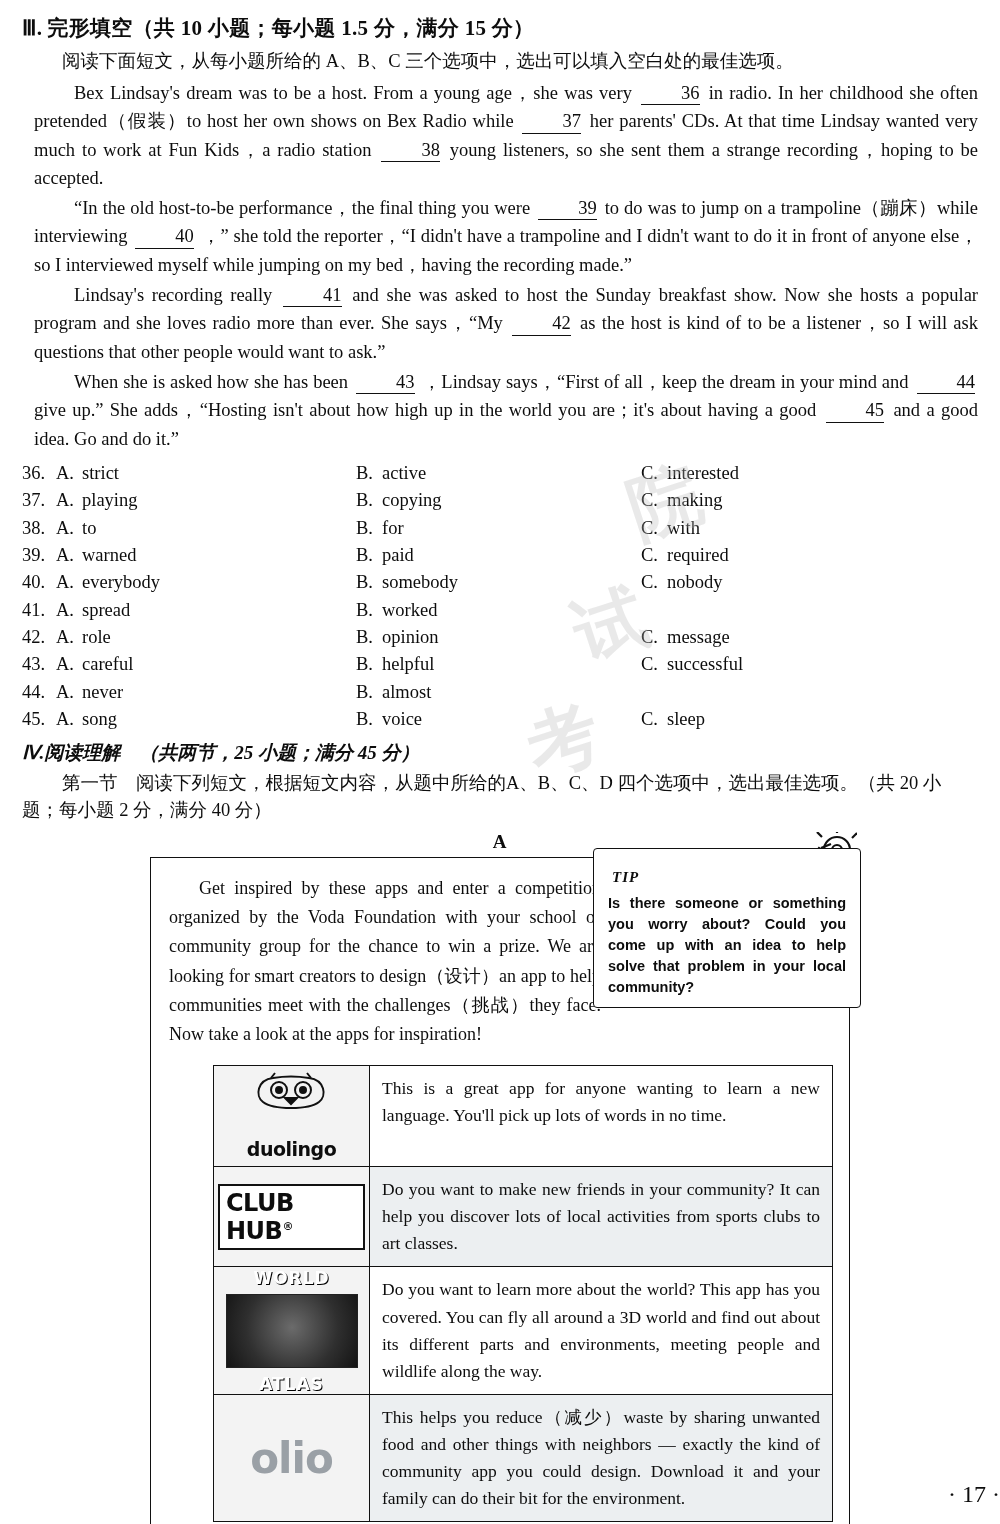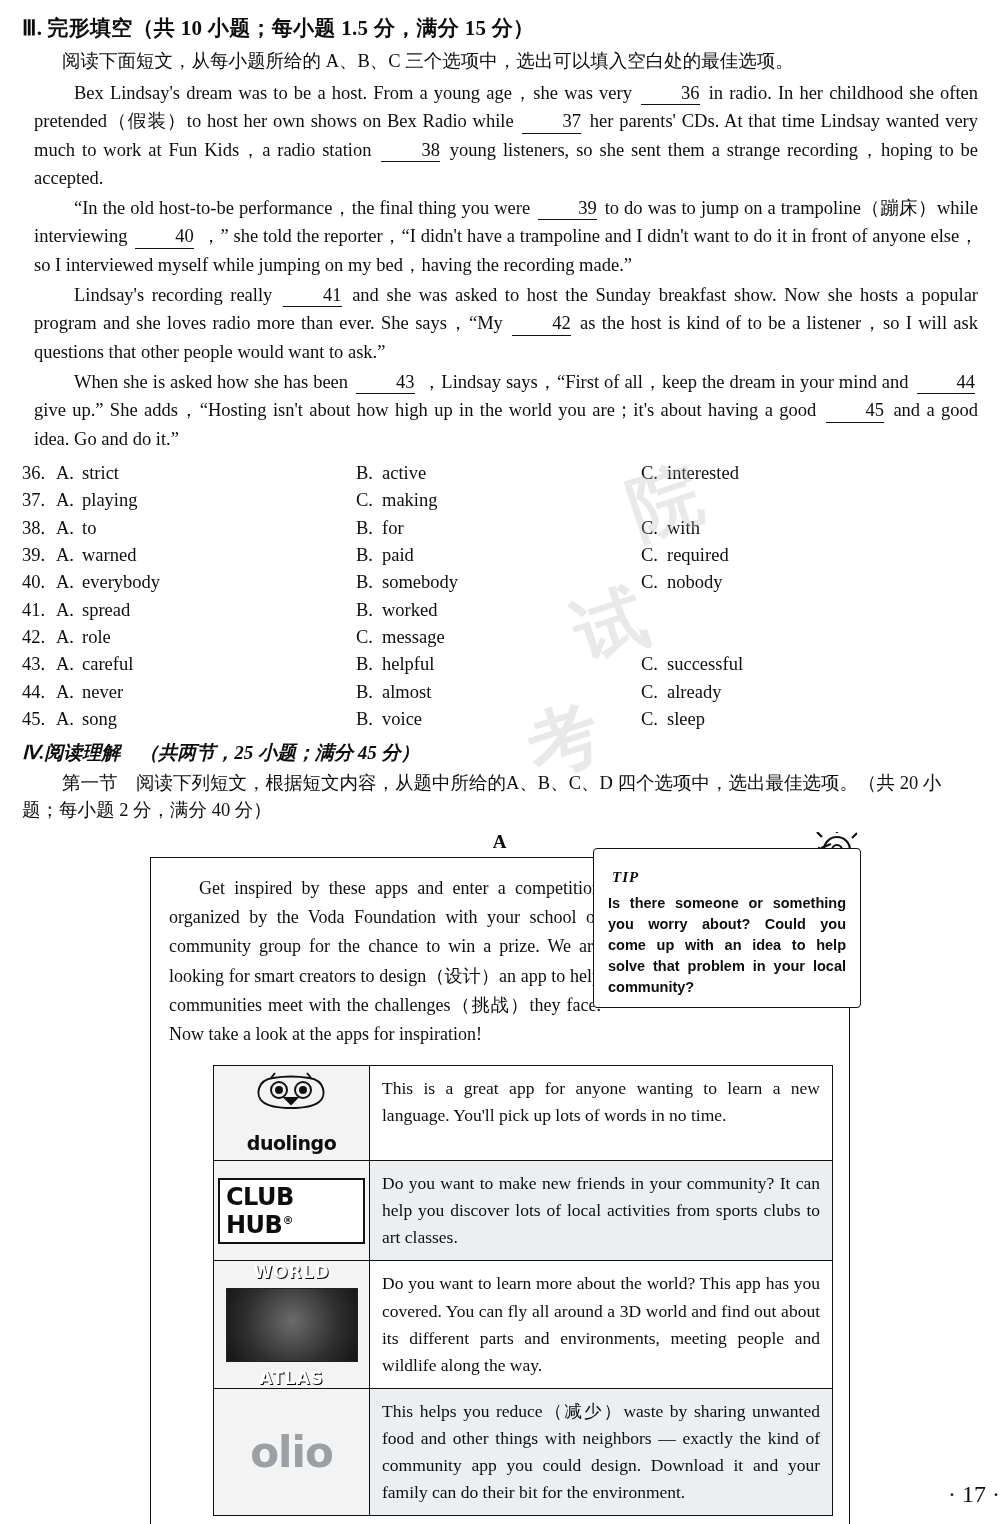--- a/index.html
+++ b/index.html
@@ -181,21 +181,21 @@
   }
   .signup a { color: #111; text-decoration: underline; }
 
   
   .logo-duolingo { text-align: center; }
   .duo-word {
     font-family: "DejaVu Sans", sans-serif;
     font-weight: bold;
     font-size: 19px;
     letter-spacing: -0.5px;
-    margin-top: 10px;
+    margin-top: 16px;
   }
   .logo-clubhub {
     border: 2.5px solid #111;
     padding: 3px 6px;
     font-family: "DejaVu Sans", sans-serif;
     font-weight: bold;
     font-size: 24px;
     letter-spacing: -0.5px;
     background: #fff;
   }
@@ -307,20 +307,21 @@
   <div class="options">
     <div class="opt-row">
       <span class="opt-num">36.</span>
       <span class="opt-a"><span class="opt-letter">A.</span><span>strict</span></span>
       <span class="opt-b"><span class="opt-letter">B.</span><span>active</span></span>
       <span class="opt-c"><span class="opt-letter">C.</span><span>interested</span></span>
     </div>
     <div class="opt-row">
       <span class="opt-num">37.</span>
       <span class="opt-a"><span class="opt-letter">A.</span><span>playing</span></span>
+      <span class="opt-b"><span class="opt-letter">B.</span><span>copying</span></span>
       <span class="opt-c"><span class="opt-letter">C.</span><span>making</span></span>
     </div>
     <div class="opt-row">
       <span class="opt-num">38.</span>
       <span class="opt-a"><span class="opt-letter">A.</span><span>to</span></span>
       <span class="opt-b"><span class="opt-letter">B.</span><span>for</span></span>
       <span class="opt-c"><span class="opt-letter">C.</span><span>with</span></span>
     </div>
     <div class="opt-row">
       <span class="opt-num">39.</span>
@@ -335,33 +336,33 @@
       <span class="opt-c"><span class="opt-letter">C.</span><span>nobody</span></span>
     </div>
     <div class="opt-row">
       <span class="opt-num">41.</span>
       <span class="opt-a"><span class="opt-letter">A.</span><span>spread</span></span>
       <span class="opt-b"><span class="opt-letter">B.</span><span>worked</span></span>
     </div>
     <div class="opt-row">
       <span class="opt-num">42.</span>
       <span class="opt-a"><span class="opt-letter">A.</span><span>role</span></span>
+      <span class="opt-b"><span class="opt-letter">B.</span><span>opinion</span></span>
       <span class="opt-c"><span class="opt-letter">C.</span><span>message</span></span>
     </div>
     <div class="opt-row">
       <span class="opt-num">43.</span>
       <span class="opt-a"><span class="opt-letter">A.</span><span>careful</span></span>
       <span class="opt-b"><span class="opt-letter">B.</span><span>helpful</span></span>
       <span class="opt-c"><span class="opt-letter">C.</span><span>successful</span></span>
     </div>
     <div class="opt-row">
       <span class="opt-num">44.</span>
       <span class="opt-a"><span class="opt-letter">A.</span><span>never</span></span>
       <span class="opt-b"><span class="opt-letter">B.</span><span>almost</span></span>
-      <span class="opt-c"><span class="opt-letter">C.</span><span>already</span></span>
     </div>
     <div class="opt-row">
       <span class="opt-num">45.</span>
       <span class="opt-a"><span class="opt-letter">A.</span><span>song</span></span>
       <span class="opt-b"><span class="opt-letter">B.</span><span>voice</span></span>
       <span class="opt-c"><span class="opt-letter">C.</span><span>sleep</span></span>
     </div>
   </div>
 
   <div class="sec2-head">

